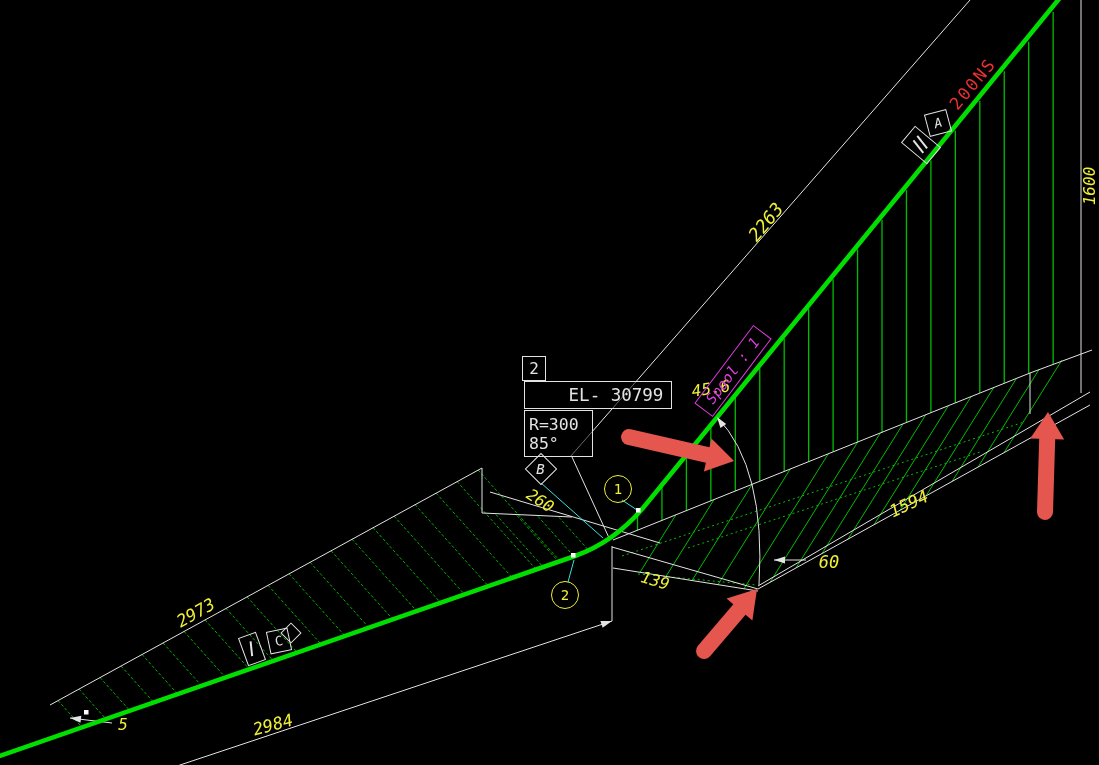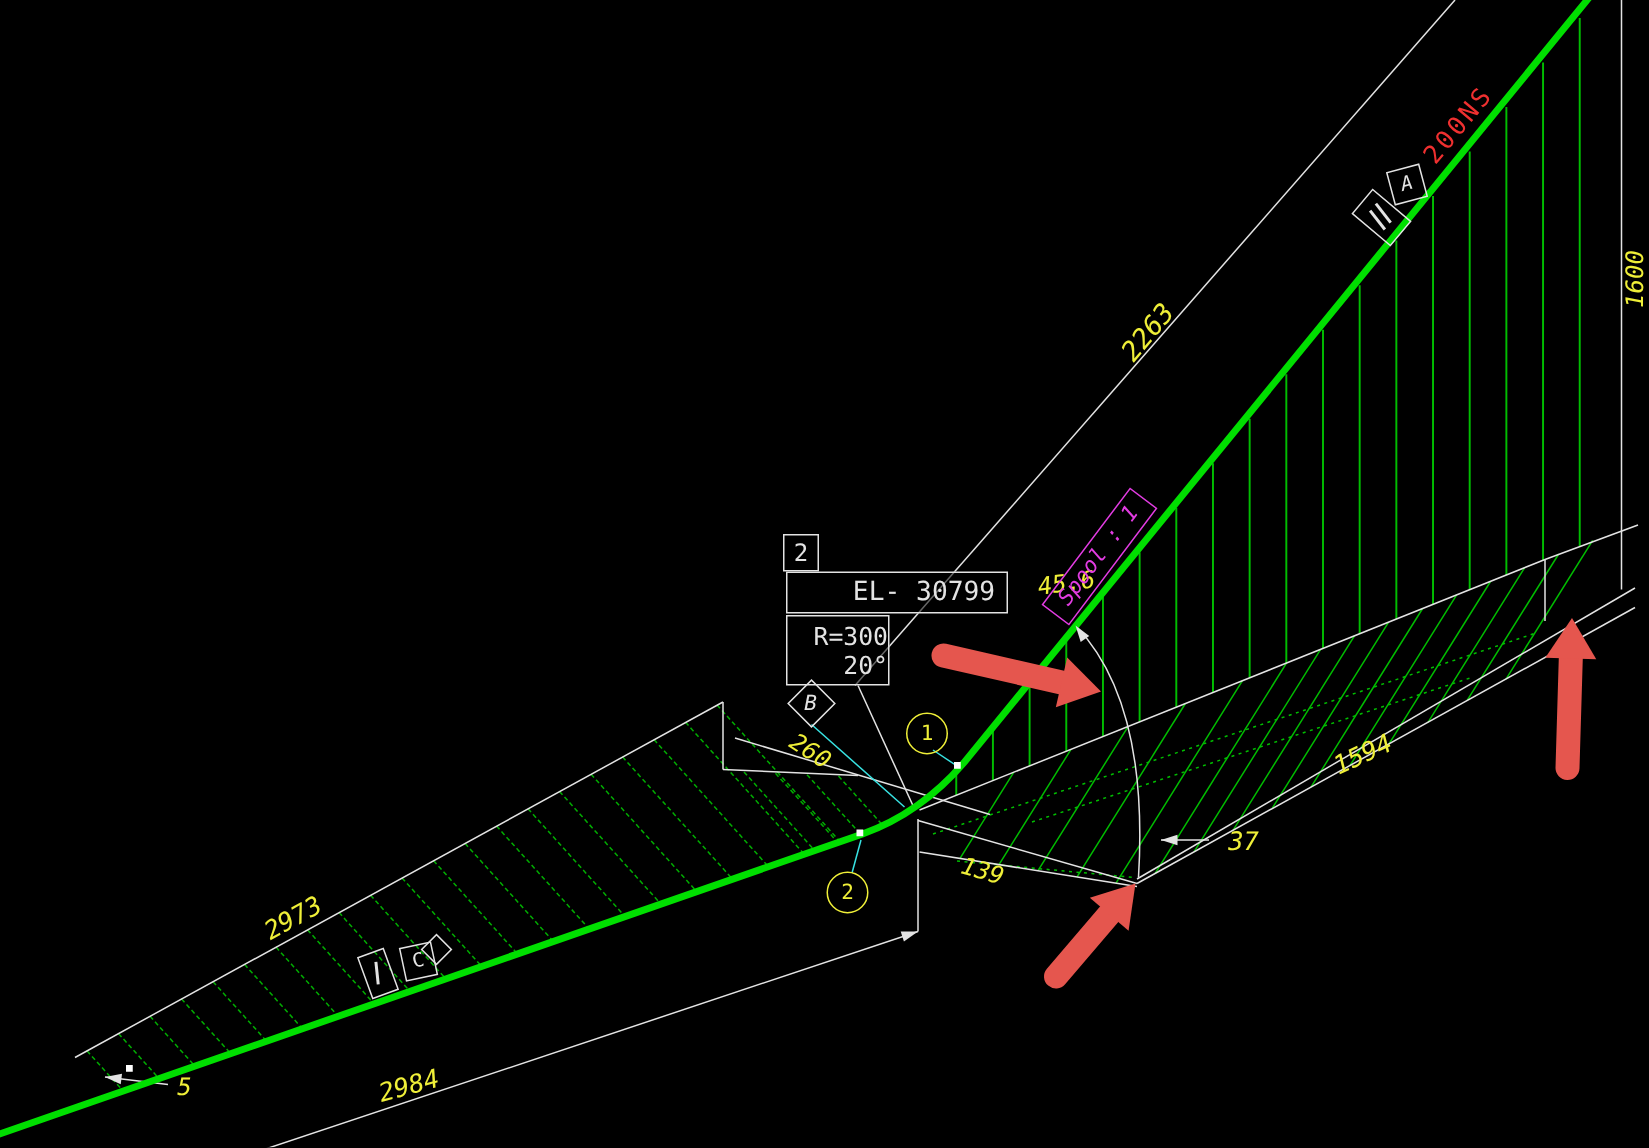--- a/index.html
+++ b/index.html
@@ -123,40 +123,40 @@
       <line x1="1045" y1="512" x2="1047.190364254147" y2="438.9878581951039" stroke="#e5564e" stroke-width="16" stroke-linecap="round"></line>
       <polygon points="1048,412 1030.1980090942668,438.4780875403075 1064.1827194140271,439.4976288499003" fill="#e5564e"></polygon>
     </svg>
 
   <div class="lbl yel" style="left:766px;top:222px;font-size:18px;transform:translate(-50%,-50%) rotate(-50deg);">2263</div>
   <div class="lbl yel" style="left:1090px;top:186px;font-size:16px;transform:translate(-50%,-50%) rotate(-90deg);">1600</div>
   <div class="lbl red" style="left:973px;top:84px;font-size:17px;transform:translate(-50%,-50%) rotate(-50deg);">200NS</div>
   <div class="lbl yel" style="left:711px;top:389px;font-size:16px;transform:translate(-50%,-50%) rotate(-8deg);">45.6</div>
   <div class="lbl yel" style="left:540px;top:501px;font-size:16px;transform:translate(-50%,-50%) rotate(33deg);">260</div>
   <div class="lbl yel" style="left:655px;top:581px;font-size:16px;transform:translate(-50%,-50%) rotate(16deg);">139</div>
-  <div class="lbl yel" style="left:829px;top:562px;font-size:17px;transform:translate(-50%,-50%);">37</div>
+  <div class="lbl yel" style="left:829px;top:562px;font-size:17px;transform:translate(-50%,-50%);">60</div>
   <div class="lbl yel" style="left:909px;top:504px;font-size:17px;transform:translate(-50%,-50%) rotate(-25deg);">1594</div>
   <div class="lbl yel" style="left:196px;top:613px;font-size:17px;transform:translate(-50%,-50%) rotate(-29deg);">2973</div>
   <div class="lbl yel" style="left:273px;top:725px;font-size:17px;transform:translate(-50%,-50%) rotate(-15deg);">2984</div>
   <div class="lbl yel" style="left:123px;top:725px;font-size:16px;transform:translate(-50%,-50%);">5</div>
 
   <div class="lbl" style="left:733px;top:371px;width:96px;height:21px;border:1px solid var(--spool_magenta);
               transform:translate(-50%,-50%) rotate(-53deg);display:flex;align-items:center;justify-content:center;">
     <span class="mag" style="font-size:14.5px;">Spool : 1</span>
   </div>
 
   <div class="wbox" style="left:522px;top:356px;width:22px;height:23px;font-size:16px;">
     <span>2</span>
   </div>
   <div class="wbox" style="left:524px;top:381px;width:110px;height:26px;font-size:17.5px;padding-left:36px;">
     <span>EL- 30799</span>
   </div>
-  <div class="wbox" style="left:524px;top:410px;width:63px;height:45px;font-size:16.5px;flex-direction:column;align-items:flex-end;padding-left:4px;">
+  <div class="wbox" style="left:524px;top:410px;width:63px;height:45px;font-size:16.5px;flex-direction:column;align-items:flex-start;padding-left:4px;">
     <span>R=300</span>
-    <span>20°</span>
+    <span>85°</span>
   </div>
 
   <div style="position:absolute;left:541px;top:469px;width:21px;height:21px;border:1.2px solid var(--line_white);
               transform:translate(-50%,-50%) rotate(45deg);display:flex;align-items:center;justify-content:center;">
     <span class="wht" style="transform:rotate(-45deg);font-size:14px;font-style:italic;">B</span>
   </div>
 
   <div class="circ" style="left:618px;top:489px;">
     <span>1</span>
   </div>

